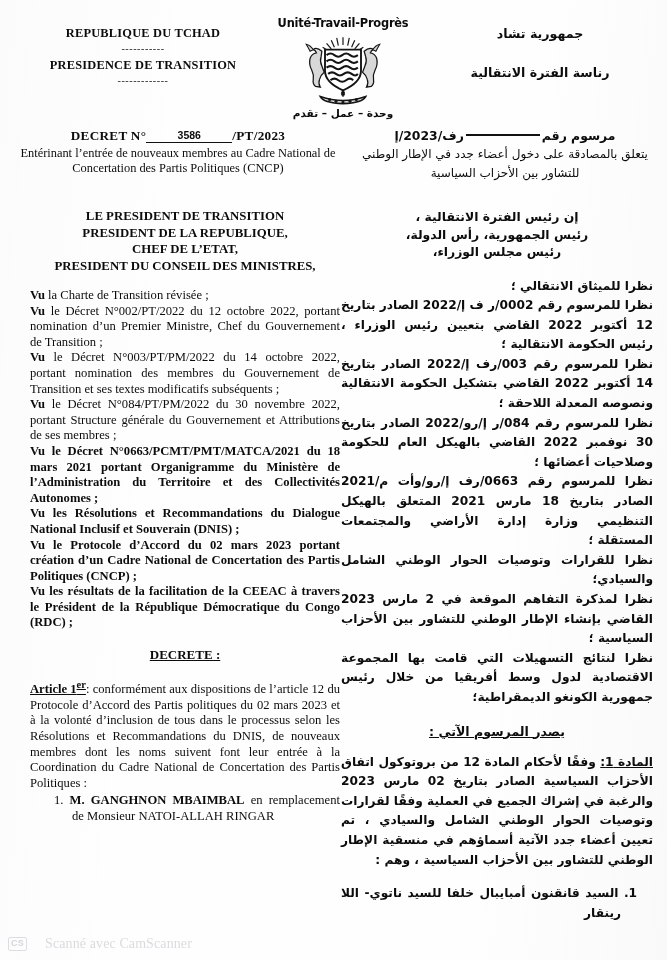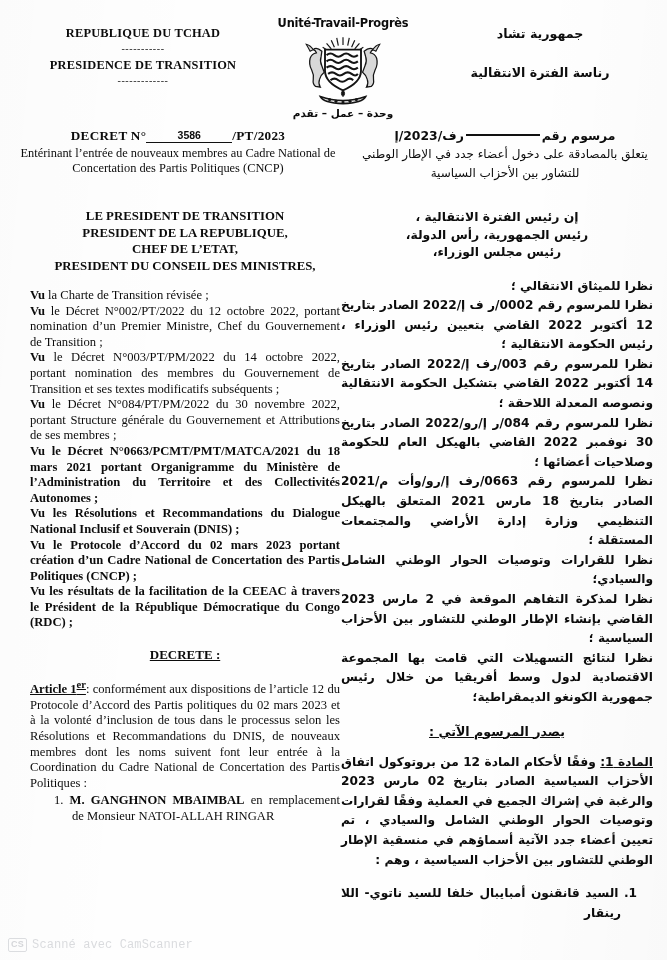--- a/index.html
+++ b/index.html
@@ -282,37 +282,37 @@
   }
   .ar-list li { text-align: justify; }
 
   
   .camscanner {
     position: absolute;
     left: 8px;
     bottom: 8px;
     display: flex;
     align-items: center;
-    gap: 5px;
+    gap: 18px;
     opacity: .48;
   }
   .cs-badge {
     border: 1.3px solid #b9bcc2;
     border-radius: 2px;
     font-family: "Liberation Sans", "DejaVu Sans", sans-serif;
     font-size: 9px;
     font-weight: bold;
     color: #a9acb3;
     padding: 1px 2px 2px 2px;
     line-height: 9px;
     letter-spacing: .3px;
   }
   .cs-text {
-    font-family: Liberation Mono, monospace;
-    font-size: 12px;
+    font-family: Liberation Serif, serif;
+    font-size: 14px;
     color: #b3b6bc;
     letter-spacing: .1px;
   }
 
   
   .scan-tint {
     position: absolute;
     inset: 0;
     pointer-events: none;
     background:

